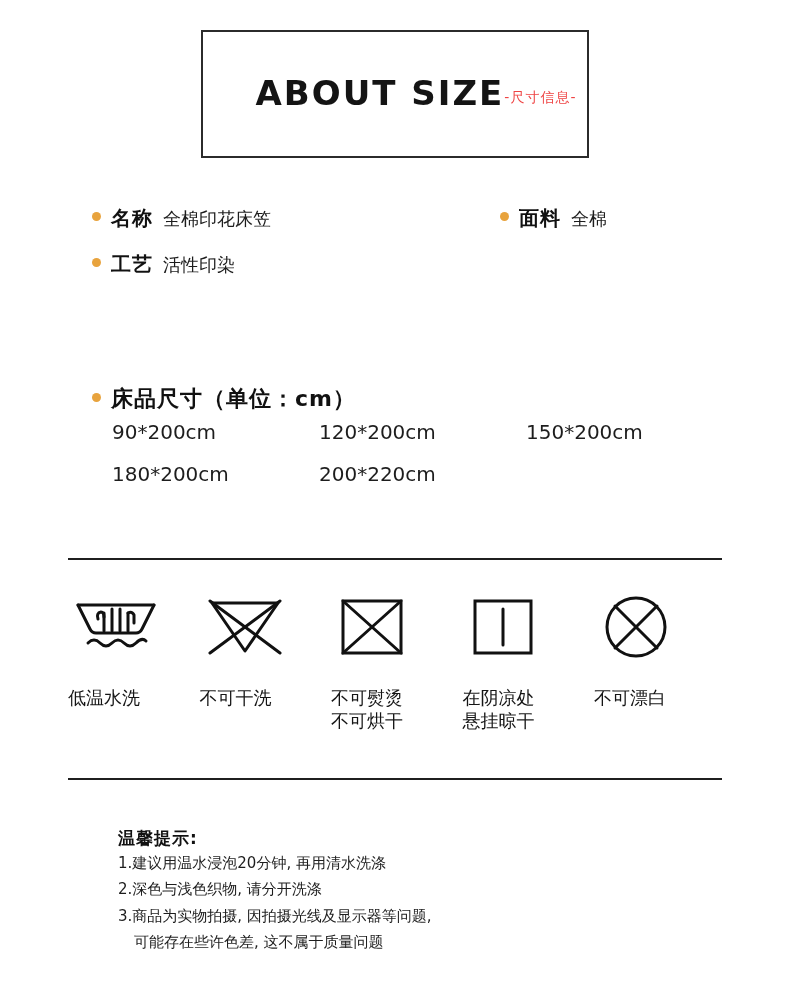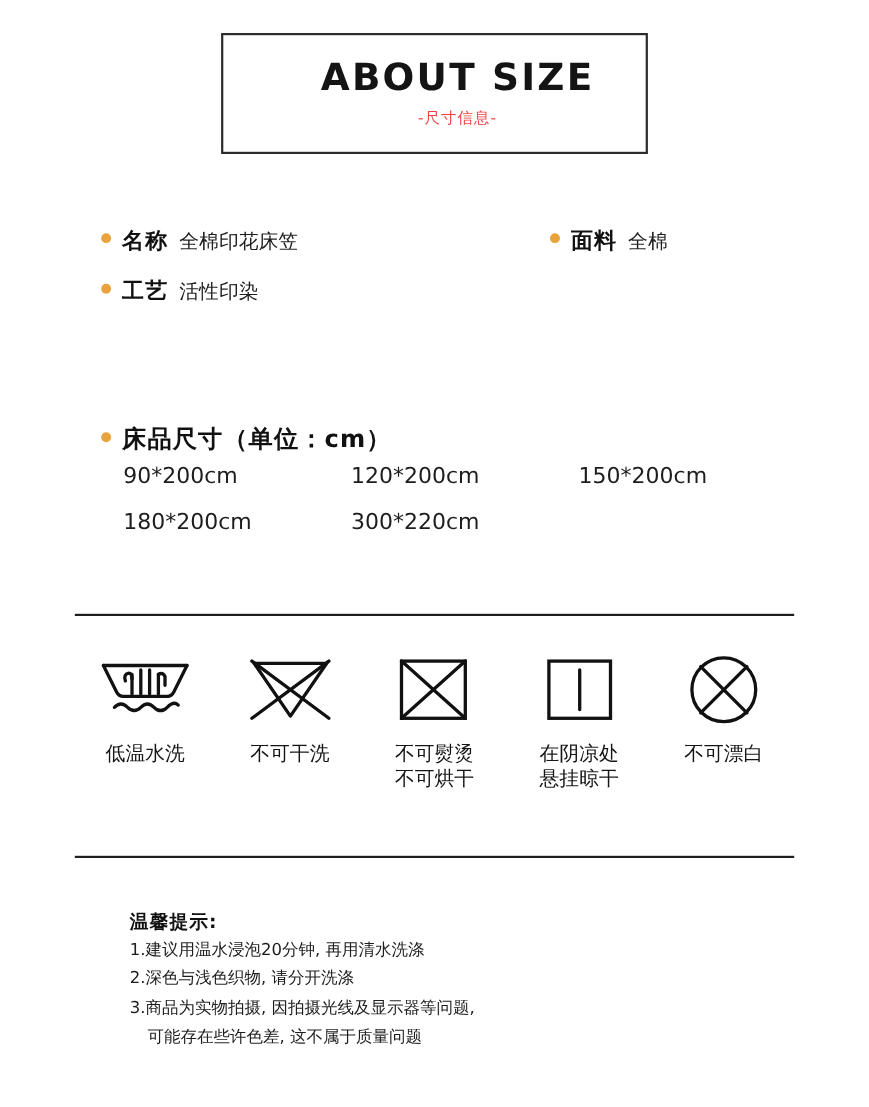--- a/index.html
+++ b/index.html
@@ -15,25 +15,24 @@
     color: #1a1a1a;
     overflow: hidden;
   }
 
   
   .header-box {
     position: absolute;
     left: 201px;
     top: 30px;
     width: 388px;
-    height: 110px;
+    height: 128px;
     border: 2px solid #2b2b2b;
     box-sizing: border-box;
     display: flex;
-    flex-direction: column;
     align-items: center;
     justify-content: center;
     padding-left: 42px;
   }
   .header-title {
     font-size: 34px;
     font-weight: bold;
     letter-spacing: 2px;
     color: #141414;
     line-height: 1.1;
@@ -133,21 +132,22 @@
     top: 586px;
     width: 654px;
     display: flex;
     justify-content: space-between;
     align-items: flex-start;
   }
   .care-item {
     width: 128px;
     display: flex;
     flex-direction: column;
-    align-items: center;
+    align-items: flex-start;
+    gap: 12px;
   }
   .care-icon {
     height: 82px;
     display: flex;
     align-items: center;
     justify-content: center;
   }
   .care-label {
     margin-top: 6px;
     font-size: 18px;
@@ -228,21 +228,21 @@
 </div>
 
 <div class="size-grid">
   <div class="size-line">
     <span class="size-cell">90*200cm</span>
     <span class="size-cell">120*200cm</span>
     <span class="size-cell">150*200cm</span>
   </div>
   <div class="size-line">
     <span class="size-cell">180*200cm</span>
-    <span class="size-cell">300*220cm</span>
+    <span class="size-cell">200*220cm</span>
     <span class="size-cell"></span>
   </div>
 </div>
 
 <div class="rule rule-top"></div>
 <div class="rule rule-bottom"></div>
 
 <div class="care-row">
 
   <div class="care-item">

